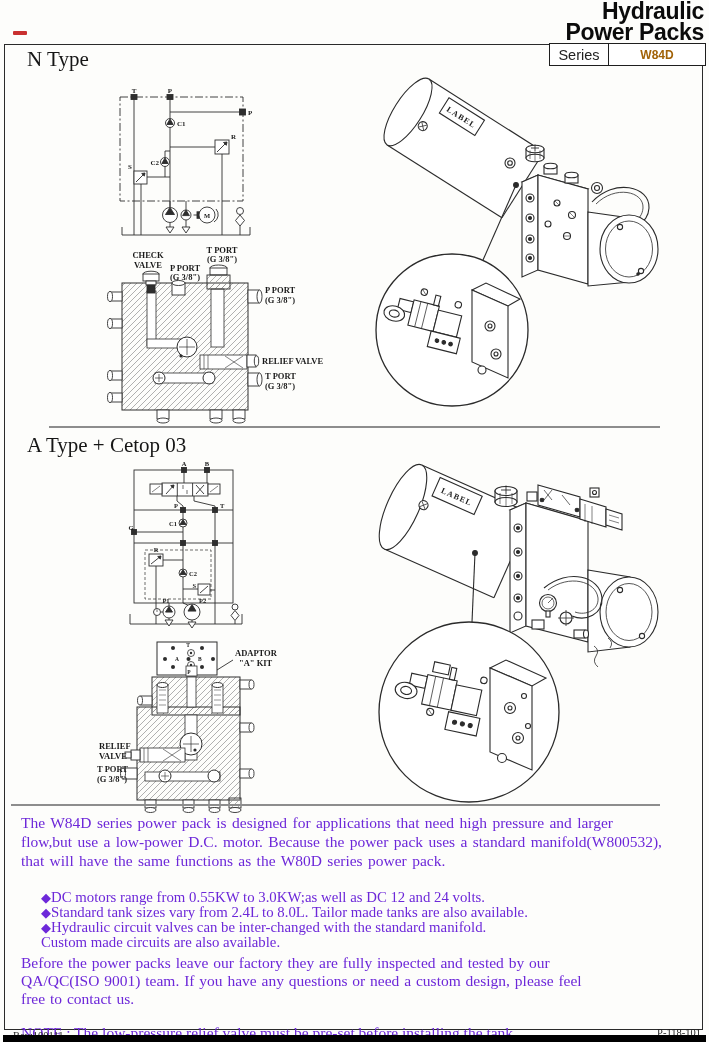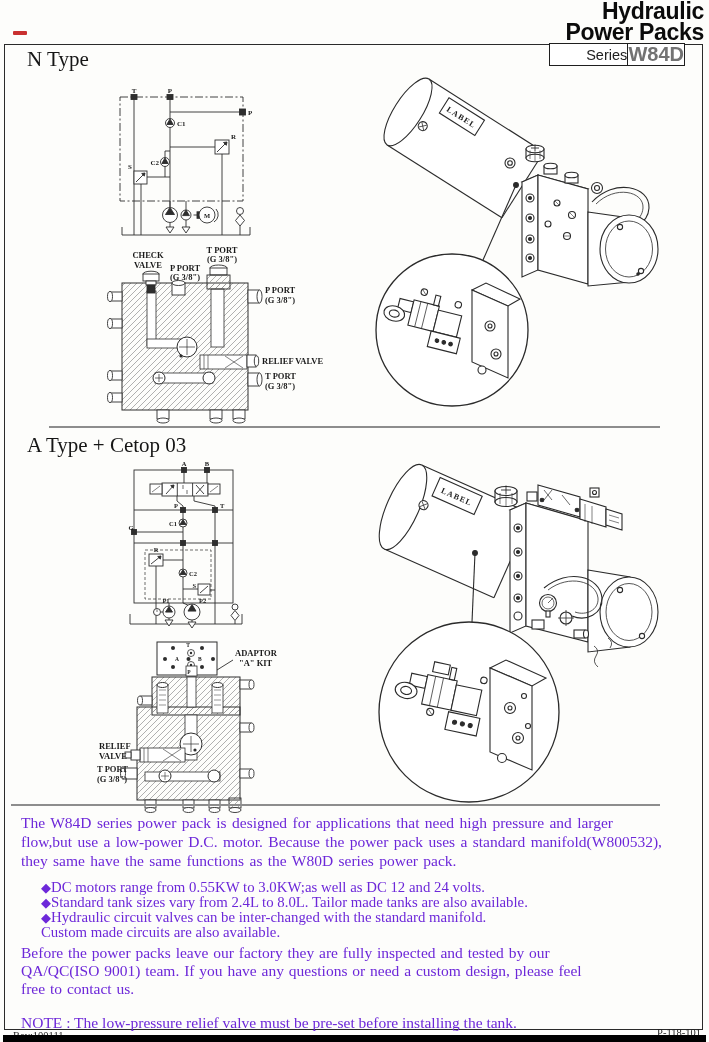--- a/index.html
+++ b/index.html
@@ -4,46 +4,46 @@
 <style>
   html,body { margin:0; padding:0; background:#e8e8e8; }
   .page { position:relative; width:709px; height:1042px; background:#fdfdfb; overflow:hidden;
           font-family:"Liberation Serif","DejaVu Serif",serif; color:#1d1d1d; margin:0 auto; }
   .red-tick { position:absolute; left:13px; top:31px; width:14px; height:4px; background:#c93030; border-radius:1px; }
   .title { position:absolute; top:1px; right:5px; text-align:right;
            font-family:"Liberation Sans","DejaVu Sans",sans-serif; font-weight:bold;
            font-size:23px; line-height:20.5px; color:#0b0b0b; letter-spacing:-0.3px; }
   .frame { position:absolute; left:4px; top:44px; width:699px; height:986px;
            border:1.6px solid #2a2a2a; box-sizing:border-box; }
-  .series { position:absolute; left:549px; top:43px; width:136px; height:23px; display:flex;
+  .series { position:absolute; left:549px; top:43px; width:157px; height:23px; display:flex;
             background:#fff; border:1.9px solid #1e1e1e; box-sizing:border-box;
-            font-family:"Liberation Sans","DejaVu Sans",sans-serif;padding-left:36px; }
+            font-family:"Liberation Sans","DejaVu Sans",sans-serif; }
   .series-label { width:58px; border-right:1.9px solid #1e1e1e; display:flex; align-items:center;
                   justify-content:center; font-size:14.5px; color:#222; }
   .series-value { flex:1; display:flex; align-items:center; justify-content:center;
-                  font-weight:bold; font-size:20px; color:#737373; }
+                  font-weight:bold; font-size:12px; color:#a16207; }
   .heading { position:absolute; font-size:21px; color:#161616; }
   #nHeading { left:27px; top:47px;font-family:Liberation Serif, serif; }
   #aHeading { left:27px; top:433px; }
   .divider { position:absolute; height:2px; background:#8d8d8d; }
   #divider1 { left:49px; top:426px; width:611px; }
   #divider2 { left:11px; top:804px; width:649px; }
   svg.diagram { position:absolute; overflow:visible; }
   #nCircuit  { left:110px; top:85px; }
   #nManifold { left:105px; top:243px; }
   #nDrawing  { left:372px; top:78px; }
   #aCircuit  { left:128px; top:453px; }
   #aManifold { left:95px;  top:632px; }
   #aDrawing  { left:372px; top:440px; }
   svg text { font-family:"Liberation Serif","DejaVu Serif",serif; font-weight:bold; fill:#1a1a1a; stroke:none; }
   .t55{font-size:5.5px} .t65{font-size:6.5px} .t7{font-size:7px}
   .t85{font-size:8.5px} .t8{font-size:8px; letter-spacing:1.2px}
   .bodytext { position:absolute; left:21px; top:813px; width:682px; font-size:15.5px; line-height:19px; color:#6d28d9;font-family:Liberation Serif, serif; }
   .para div { word-spacing:1.5px; }
-  .bullets { margin-top:10px; padding-left:20px; font-size:14.8px; line-height:15px; }
+  .bullets { margin-top:20px; padding-left:20px; font-size:14.8px; line-height:15px; }
   .bullets .diamond { font-size:13px; }
   .para2 { margin-top:4px; line-height:18px; }
   .para2 div { word-spacing:1px; }
   .note { margin-top:15px; }
   .footerL { position:absolute; left:13px; top:1030px; font-size:10.5px; color:#222; }
   .footerR { position:absolute; right:8px; top:1027px; font-size:10.5px; color:#222; }
   .bar { position:absolute; left:3px; right:3px; top:1035px; height:7px; background:#000; }
 </style>
 </head>
 <body>
@@ -592,21 +592,21 @@
       </g>
     </g>
   </svg>
 
   <div class="divider" id="divider2"></div>
 
   <div class="bodytext">
     <div class="para">
       <div>The W84D series power pack is designed for applications that need high pressure and larger</div>
       <div>flow,but use a low-power D.C. motor. Because the power pack uses a standard manifold(W800532),</div>
-      <div>they same have the same functions as the W80D series power pack.</div>
+      <div>that will have the same functions as the W80D series power pack.</div>
     </div>
     <div class="bullets">
       <div><span class="diamond">◆</span><span>DC motors range from 0.55KW to 3.0KW;as well as DC 12 and 24 volts.</span></div>
       <div><span class="diamond">◆</span><span>Standard tank sizes vary from 2.4L to 8.0L. Tailor made tanks are also available.</span></div>
       <div><span class="diamond">◆</span><span>Hydraulic circuit valves can be inter-changed with the standard manifold.</span></div>
       <div class="cont">Custom made circuits are also available.</div>
     </div>
     <div class="para para2">
       <div>Before the power packs leave our factory they are fully inspected and tested by our</div>
       <div>QA/QC(ISO 9001) team. If you have any questions or need a custom design, please feel</div>

